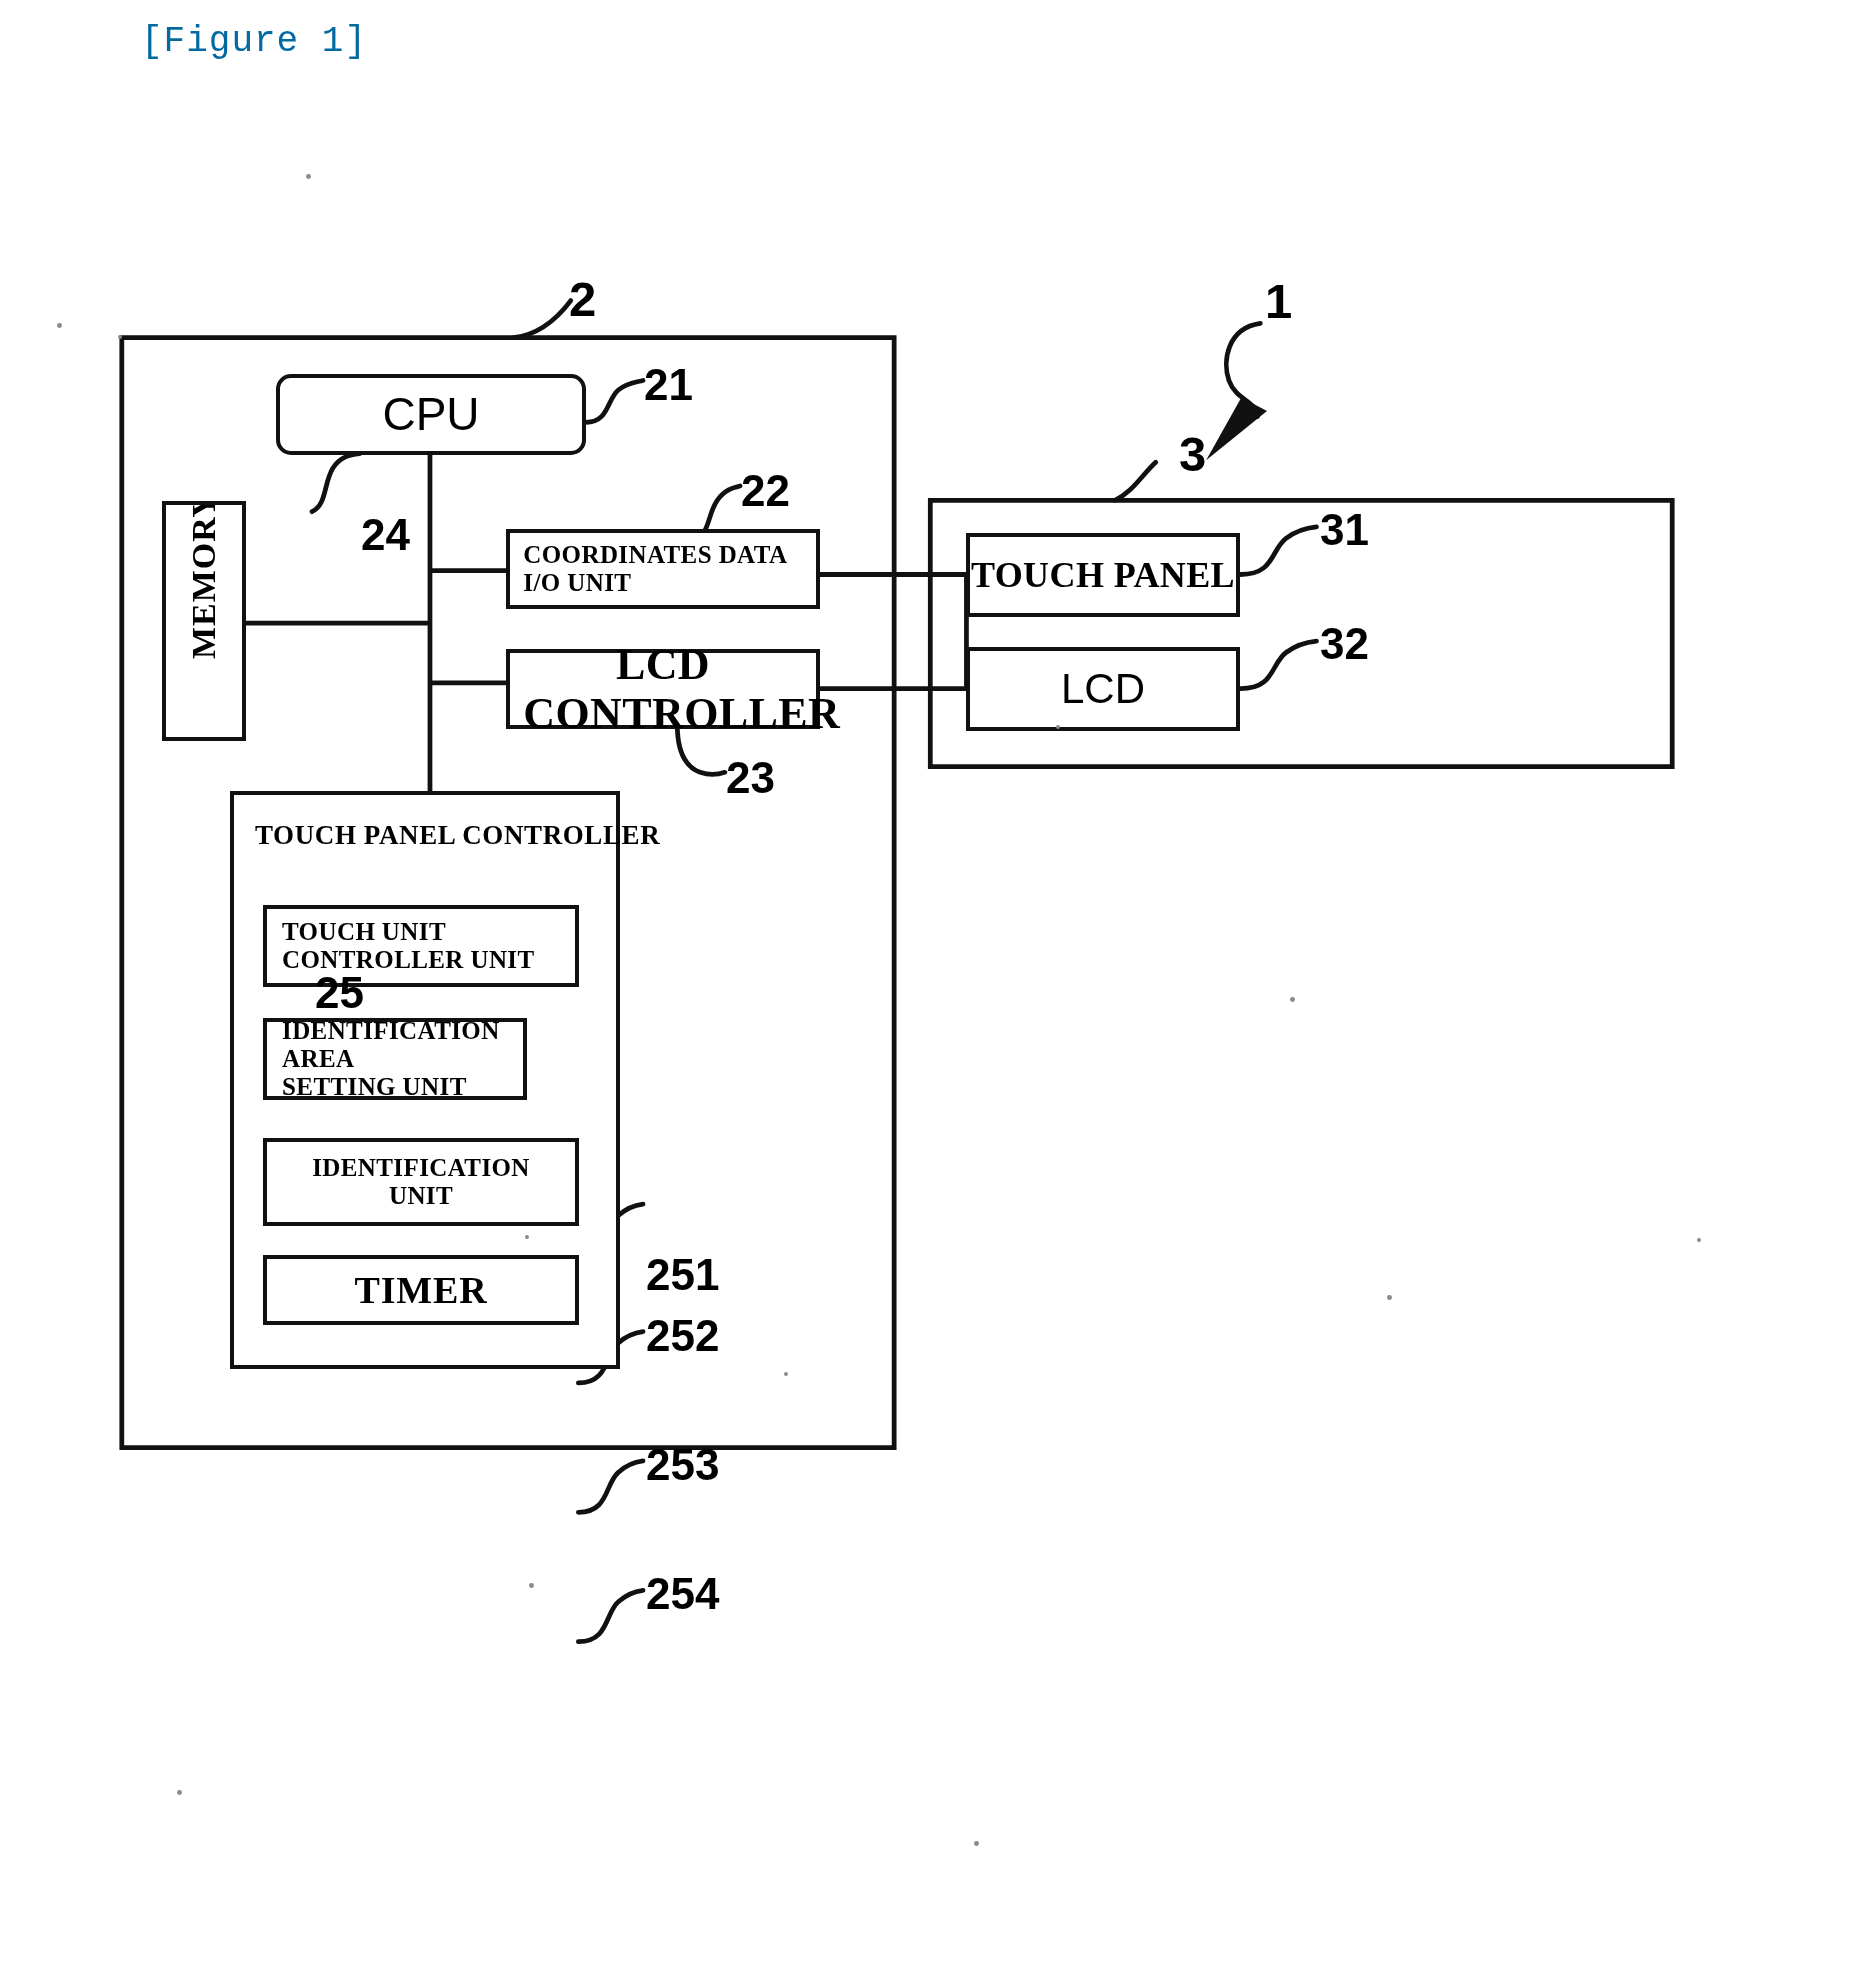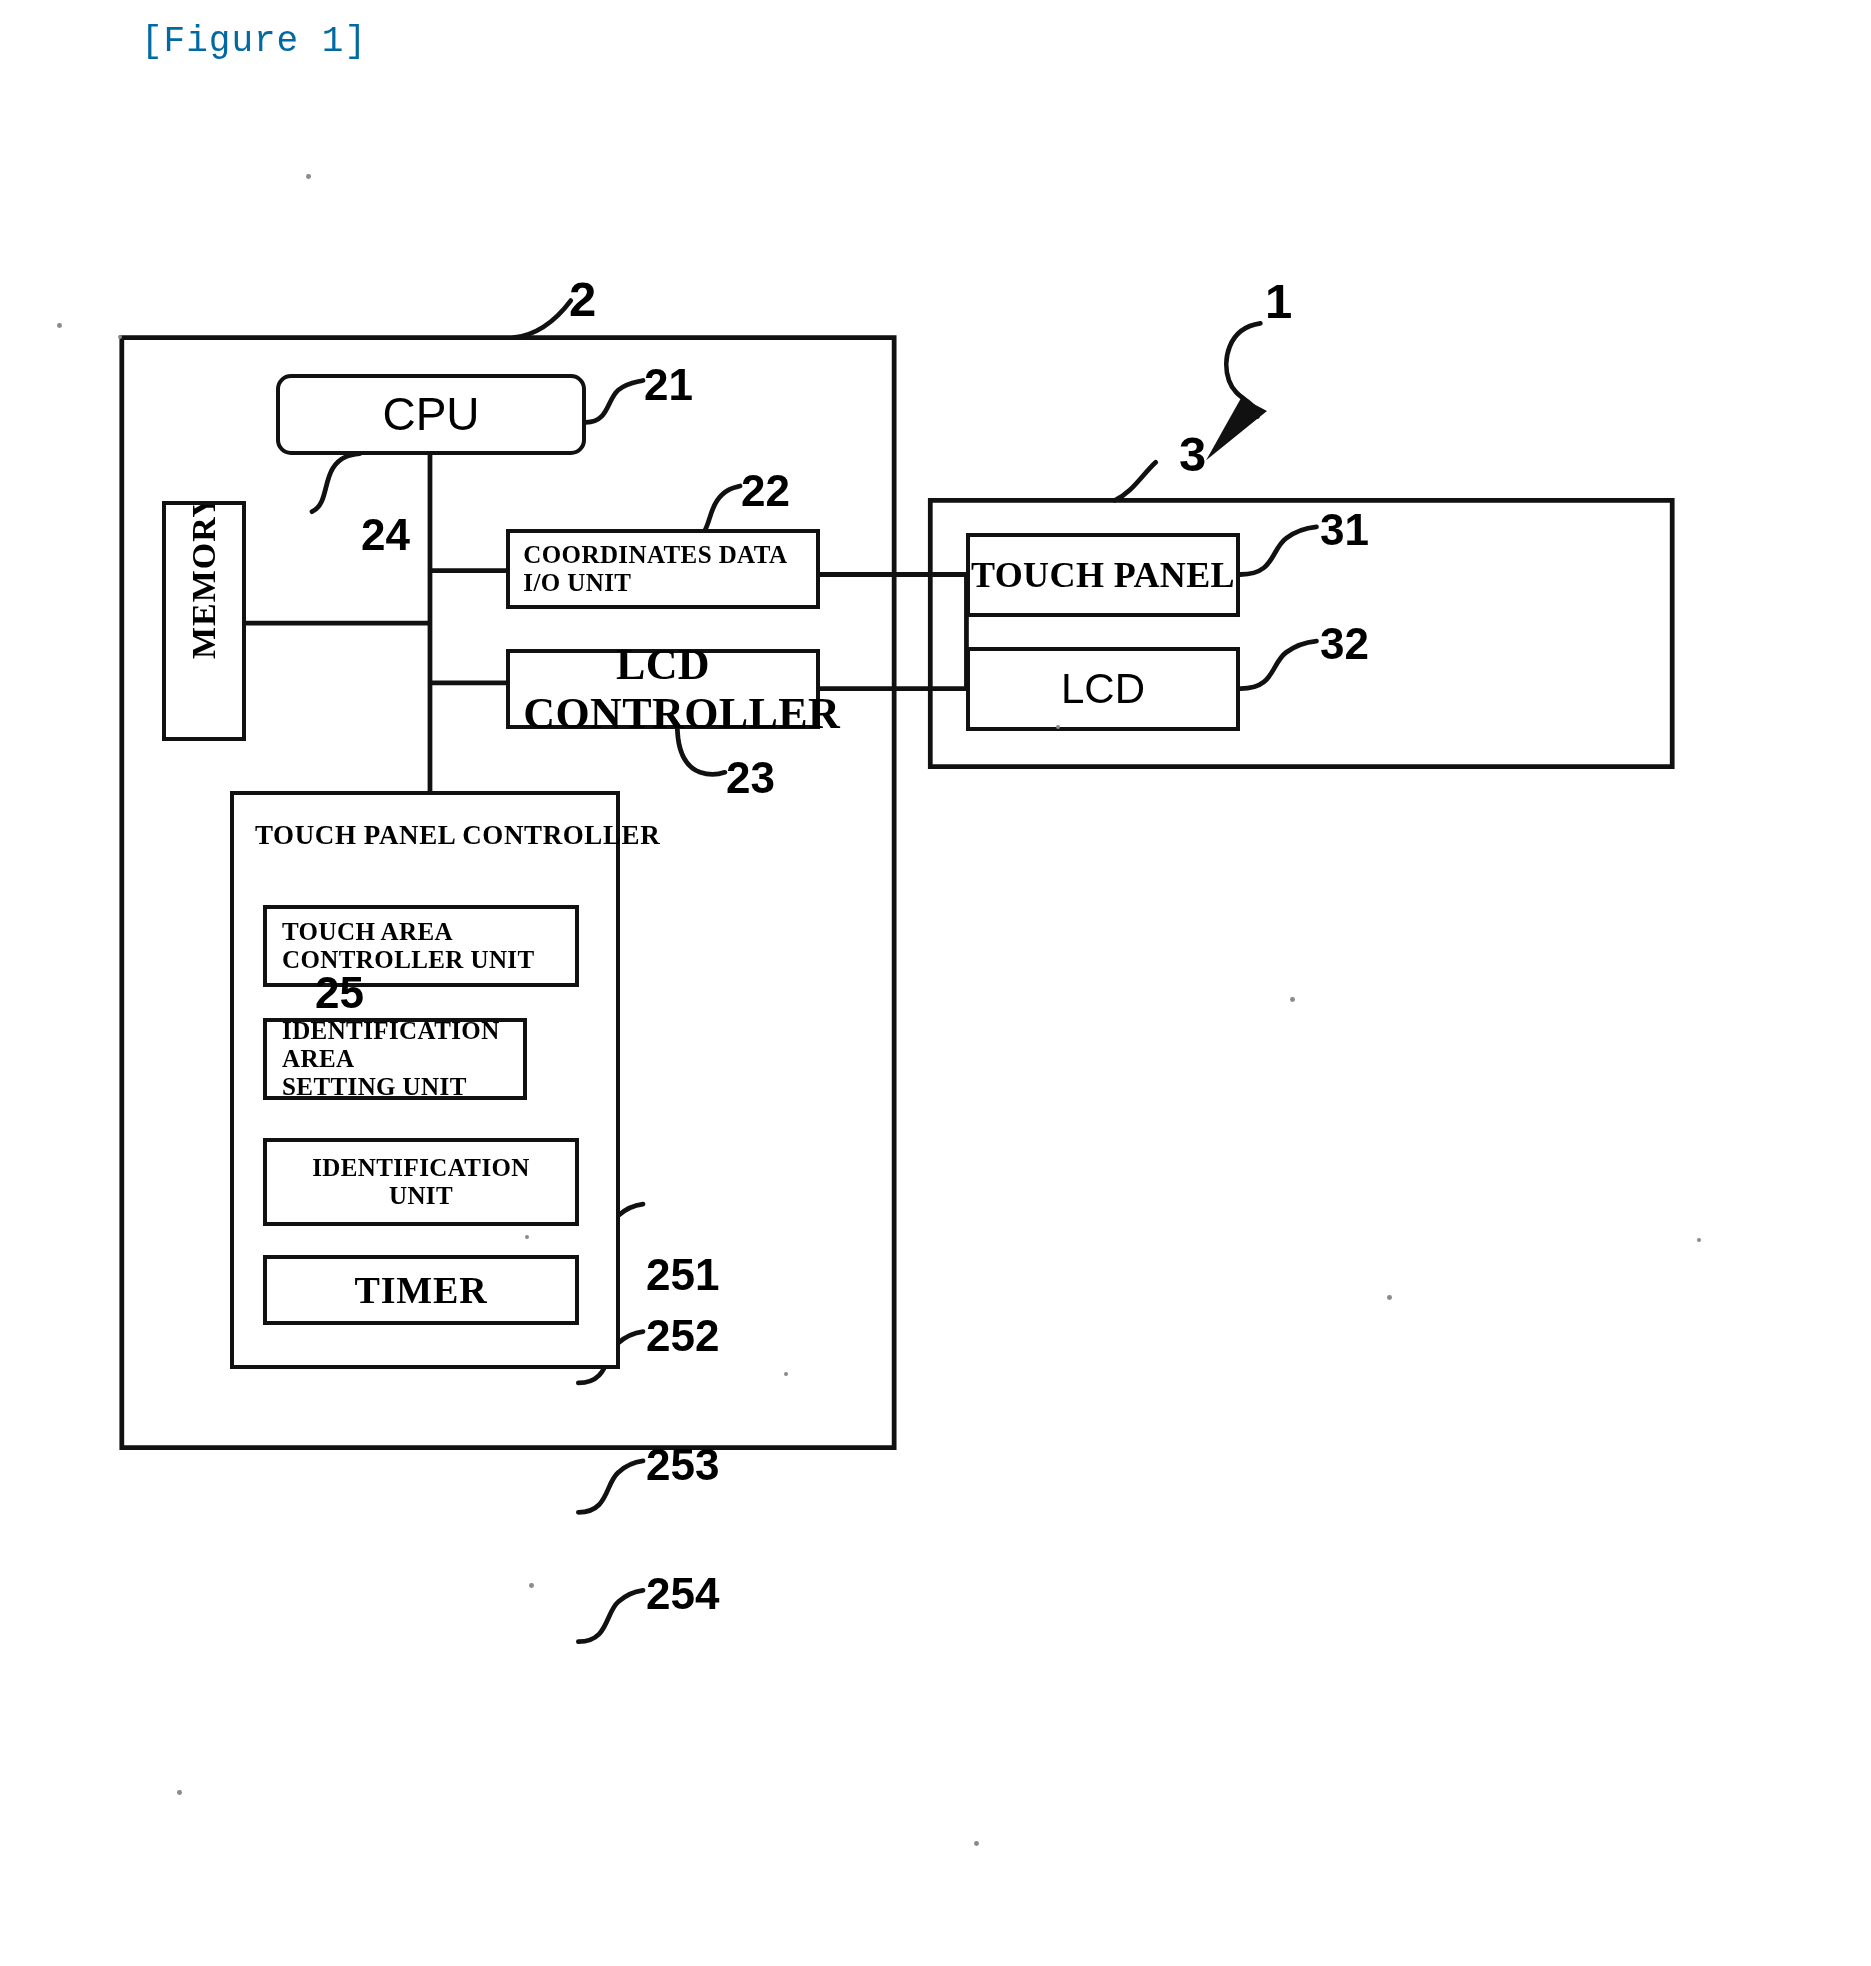--- a/index.html
+++ b/index.html
@@ -145,21 +145,21 @@
 
 <div class="box thick" style="left:506px; top:649px; width:314px; height:80px; padding:0 13.3px;">
   <span class="lbl serif ctr" style="font-size:44px; letter-spacing:0.4px;">LCD CONTROLLER</span>
 </div>
 
 <div class="box thick" style="left:230px; top:791px; width:390px; height:578px;"></div>
 <div class="tpc-title" style="left:255px; top:820px;">TOUCH PANEL CONTROLLER</div>
 
 <div class="box thick" style="left:263px; top:905px; width:316px; height:82px; padding:0 15px;">
   <span class="lbl serif lft" style="font-size:25px; letter-spacing:0.4px;">
-    <span>TOUCH AREA</span><br>
+    <span>TOUCH UNIT</span><br>
     <span>CONTROLLER UNIT</span>
   </span>
 </div>
 
 <div class="box thick" style="left:263px; top:1018px; width:264px; height:82px; padding:0 15px;">
   <span class="lbl serif lft" style="font-size:25px; letter-spacing:0.4px;">
     <span>IDENTIFICATION AREA</span><br>
     <span>SETTING UNIT</span>
   </span>
 </div>

